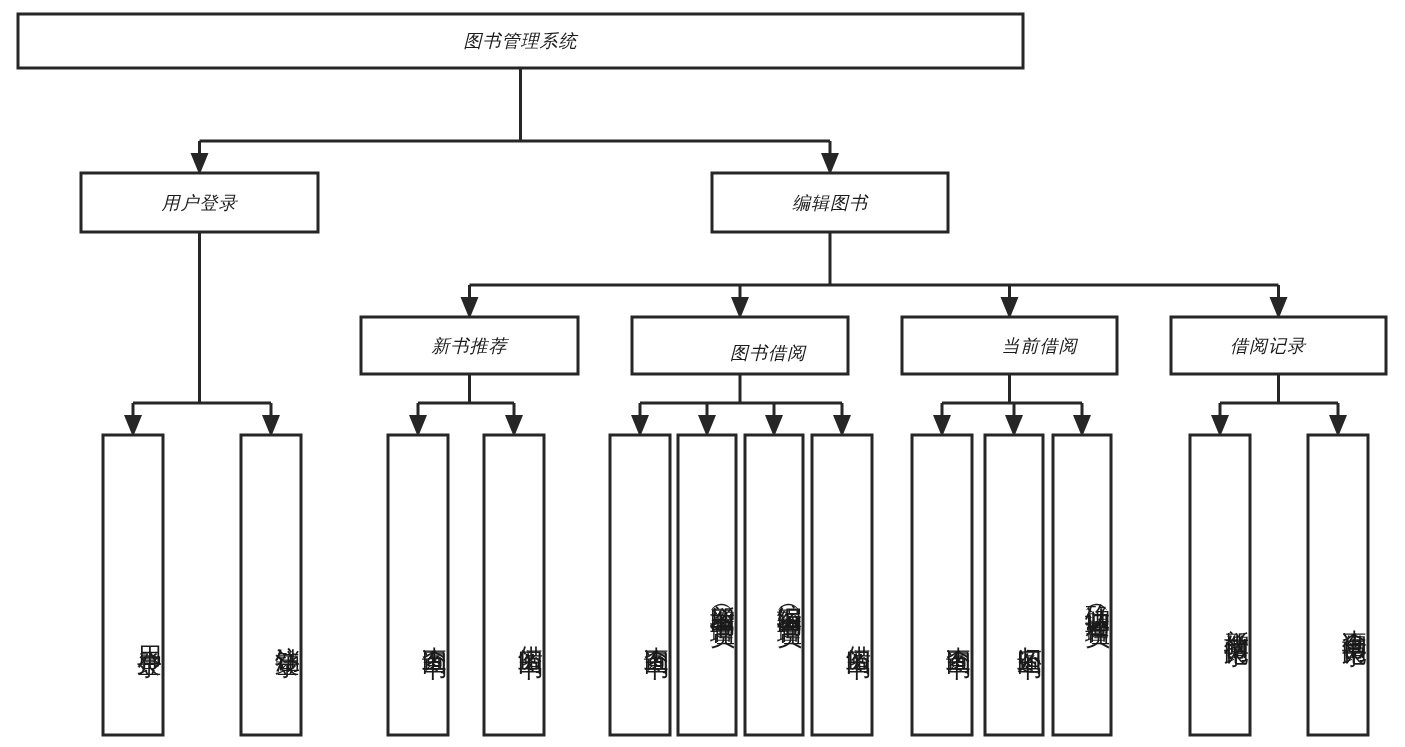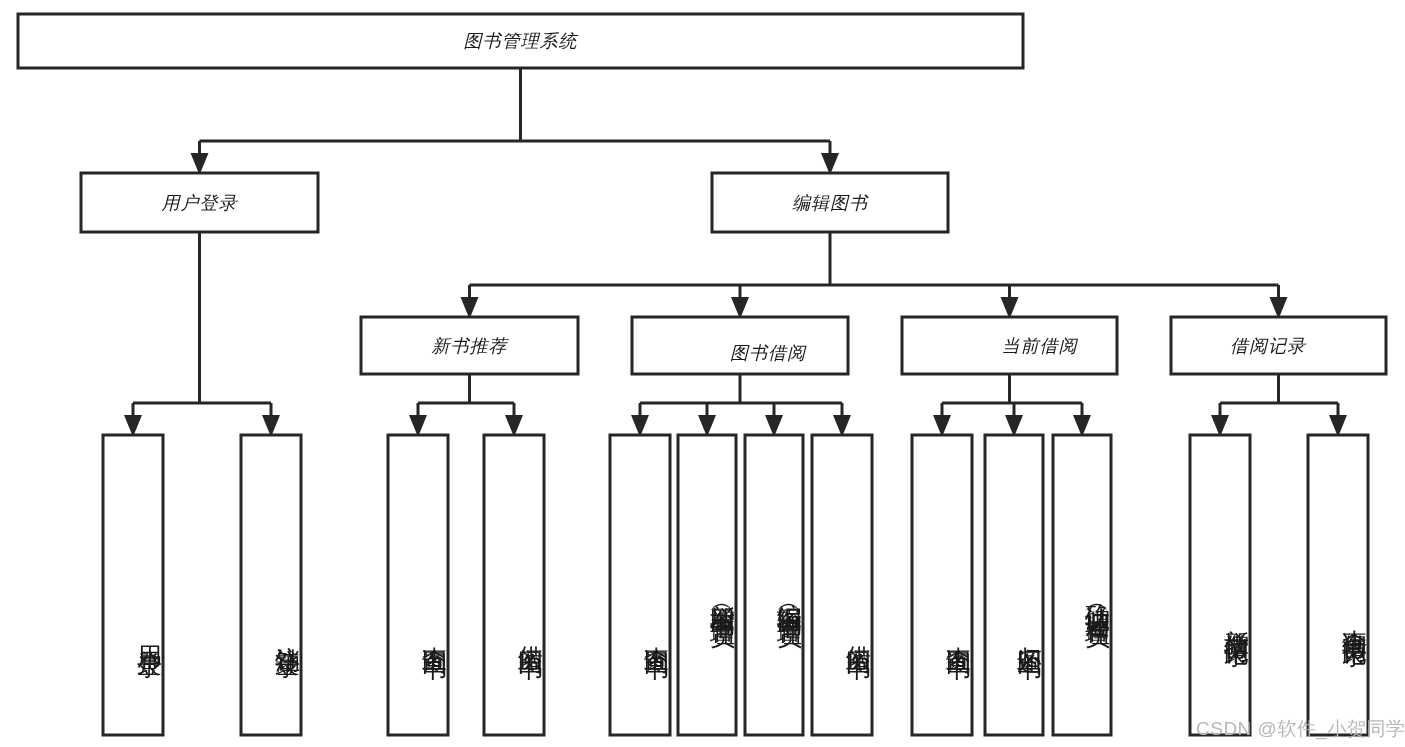--- a/index.html
+++ b/index.html
@@ -171,15 +171,14 @@
       <div class="node-label vertical" style="left: 678px; top: 435px; width: 58px; height: 300px; padding-top: 24px;">新增图书（管理员）</div>
       <div class="node-label vertical" style="left: 745px; top: 435px; width: 58px; height: 300px; padding-top: 24px;">编辑图书（管理员）</div>
       <div class="node-label vertical" style="left: 812px; top: 435px; width: 60px; height: 300px; padding-top: 94px;">借阅图书</div>
       <div class="node-label vertical" style="left: 912px; top: 435px; width: 60px; height: 300px; padding-top: 94px;">查询图书</div>
       <div class="node-label vertical" style="left: 985px; top: 435px; width: 58px; height: 300px; padding-top: 94px;">归还图书</div>
       <div class="node-label vertical" style="left: 1053px; top: 435px; width: 58px; height: 300px; padding-top: 24px;">确认归还（管理员）</div>
       <div class="node-label vertical" style="left: 1190px; top: 435px; width: 60px; height: 300px; padding-top: 66px;">新增借阅记录</div>
       <div class="node-label vertical" style="left: 1308px; top: 435px; width: 60px; height: 300px; padding-top: 66px;">查询借阅记录</div>
     </div>
 
-  <div class="watermark" style="left:1196px; top:716px;">CSDN @软件_小贺同学</div>
 
 </div>
 
 </body></html>

